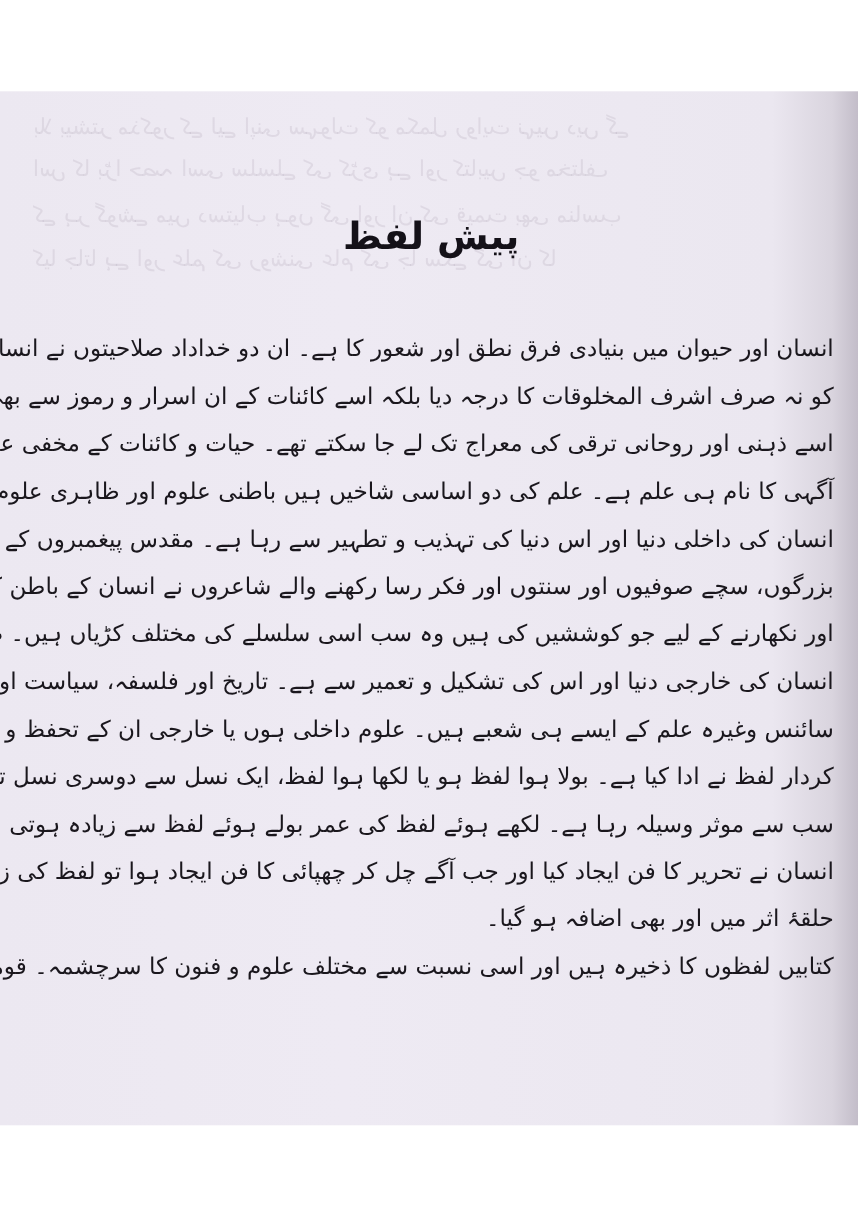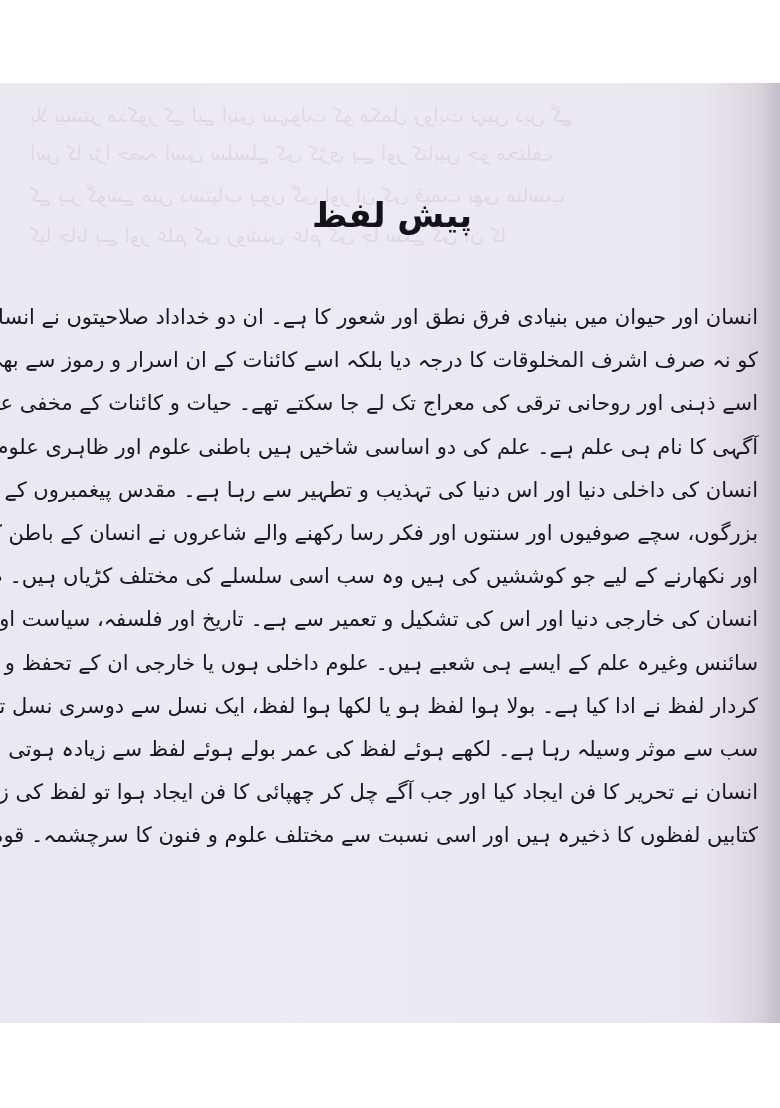--- a/index.html
+++ b/index.html
@@ -86,15 +86,16 @@
     <div class="line">اسے ذہنی اور روحانی ترقی کی معراج تک لے جا سکتے تھے۔ حیات و کائنات کے مخفی عوامل سے</div>
     <div class="line">آگہی کا نام ہی علم ہے۔ علم کی دو اساسی شاخیں ہیں باطنی علوم اور ظاہری علوم۔ باطنی علوم کا تعلق</div>
     <div class="line">انسان کی داخلی دنیا اور اس دنیا کی تہذیب و تطہیر سے رہا ہے۔ مقدس پیغمبروں کے علاوہ، خدا رسیدہ</div>
     <div class="line">بزرگوں، سچے صوفیوں اور سنتوں اور فکر رسا رکھنے والے شاعروں نے انسان کے باطن کو سنوارنے</div>
     <div class="line">اور نکھارنے کے لیے جو کوششیں کی ہیں وہ سب اسی سلسلے کی مختلف کڑیاں ہیں۔ ظاہری علوم کا تعلق</div>
     <div class="line">انسان کی خارجی دنیا اور اس کی تشکیل و تعمیر سے ہے۔ تاریخ اور فلسفہ، سیاست اور اقتصاد، سماج اور</div>
     <div class="line">سائنس وغیرہ علم کے ایسے ہی شعبے ہیں۔ علوم داخلی ہوں یا خارجی ان کے تحفظ و ترویج میں بنیادی</div>
     <div class="line">کردار لفظ نے ادا کیا ہے۔ بولا ہوا لفظ ہو یا لکھا ہوا لفظ، ایک نسل سے دوسری نسل تک علم کی منتقلی کا</div>
     <div class="line">سب سے موثر وسیلہ رہا ہے۔ لکھے ہوئے لفظ کی عمر بولے ہوئے لفظ سے زیادہ ہوتی ہے۔ اسی لیے</div>
     <div class="line">انسان نے تحریر کا فن ایجاد کیا اور جب آگے چل کر چھپائی کا فن ایجاد ہوا تو لفظ کی زندگی اور اس کے</div>
+    <div class="line last">حلقۂ اثر میں اور بھی اضافہ ہو گیا۔</div>
     <div class="line">کتابیں لفظوں کا ذخیرہ ہیں اور اسی نسبت سے مختلف علوم و فنون کا سرچشمہ۔ قومی کونسل</div>
   </div>
 </div>
 
 </body></html>

